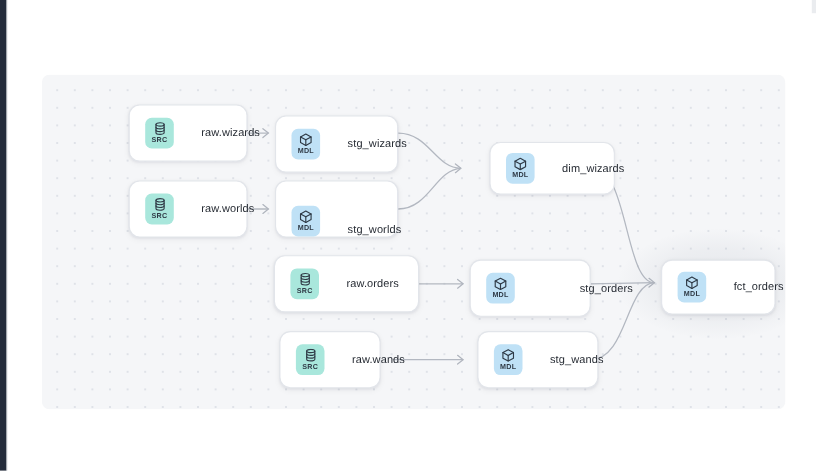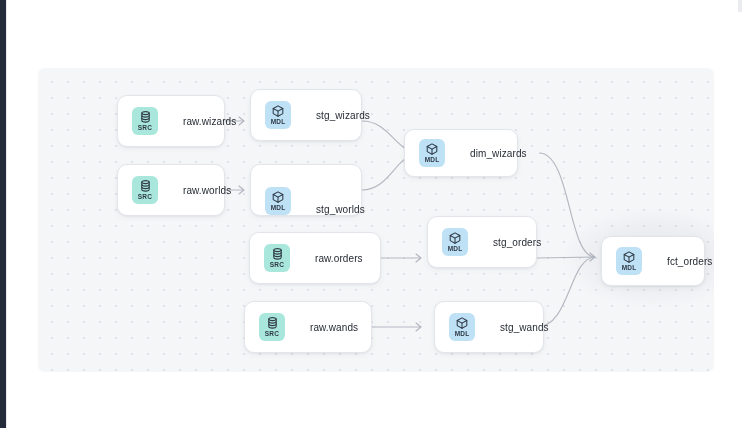--- a/index.html
+++ b/index.html
@@ -168,35 +168,35 @@
                 <ellipse cx="5.5" cy="2.1" rx="3.7" ry="1.5"></ellipse>
                 <path d="M1.8,2.1 V9.6 C1.8,10.4 3.45,11.1 5.5,11.1 C7.55,11.1 9.2,10.4 9.2,9.6 V2.1"></path>
                 <path d="M1.8,4.6 C1.8,5.4 3.45,6.1 5.5,6.1 C7.55,6.1 9.2,5.4 9.2,4.6"></path>
                 <path d="M1.8,7.1 C1.8,7.9 3.45,8.6 5.5,8.6 C7.55,8.6 9.2,7.9 9.2,7.1"></path>
               </svg>
             </span>
             <span class="badge-text">SRC</span>
           </div>
           <span class="node-label">raw.orders</span>
         </div>
-        <div class="node" style="left: 206px; top: 233px; width: 128px; height: 52px;">
+        <div class="node" style="left: 216px; top: 233px; width: 92px; height: 52px;">
           <div class="badge src">
             <span>
               <svg width="11" height="12" viewBox="0 0 11 12" fill="none" stroke="#2f3a46" stroke-width="1.05" stroke-linecap="round" stroke-linejoin="round">
                 <ellipse cx="5.5" cy="2.1" rx="3.7" ry="1.5"></ellipse>
                 <path d="M1.8,2.1 V9.6 C1.8,10.4 3.45,11.1 5.5,11.1 C7.55,11.1 9.2,10.4 9.2,9.6 V2.1"></path>
                 <path d="M1.8,4.6 C1.8,5.4 3.45,6.1 5.5,6.1 C7.55,6.1 9.2,5.4 9.2,4.6"></path>
                 <path d="M1.8,7.1 C1.8,7.9 3.45,8.6 5.5,8.6 C7.55,8.6 9.2,7.9 9.2,7.1"></path>
               </svg>
             </span>
             <span class="badge-text">SRC</span>
           </div>
           <span class="node-label">raw.wands</span>
         </div>
-        <div class="node" style="left: 212px; top: 21px; width: 112px; height: 52px;">
+        <div class="node" style="left: 212px; top: 37px; width: 112px; height: 52px;">
           <div class="badge mdl">
             <span>
               <svg width="12" height="12" viewBox="0 0 12 12" fill="none" stroke="#2f3a46" stroke-width="1.05" stroke-linecap="round" stroke-linejoin="round">
                 <path d="M6,0.9 L10.8,3.5 L10.8,8.6 L6,11.2 L1.2,8.6 L1.2,3.5 Z"></path>
                 <path d="M1.2,3.5 L6,6.1 L10.8,3.5"></path>
                 <path d="M6,6.1 L6,11.2"></path>
               </svg>
             </span>
             <span class="badge-text">MDL</span>
           </div>
@@ -208,21 +208,21 @@
               <svg width="12" height="12" viewBox="0 0 12 12" fill="none" stroke="#2f3a46" stroke-width="1.05" stroke-linecap="round" stroke-linejoin="round">
                 <path d="M6,0.9 L10.8,3.5 L10.8,8.6 L6,11.2 L1.2,8.6 L1.2,3.5 Z"></path>
                 <path d="M1.2,3.5 L6,6.1 L10.8,3.5"></path>
                 <path d="M6,6.1 L6,11.2"></path>
               </svg>
             </span>
             <span class="badge-text">MDL</span>
           </div>
           <span class="node-label">stg_worlds</span>
         </div>
-        <div class="node" style="left: 389px; top: 148px; width: 110px; height: 52px;">
+        <div class="node" style="left: 389px; top: 168px; width: 110px; height: 52px; gap: 34px;">
           <div class="badge mdl">
             <span>
               <svg width="12" height="12" viewBox="0 0 12 12" fill="none" stroke="#2f3a46" stroke-width="1.05" stroke-linecap="round" stroke-linejoin="round">
                 <path d="M6,0.9 L10.8,3.5 L10.8,8.6 L6,11.2 L1.2,8.6 L1.2,3.5 Z"></path>
                 <path d="M1.2,3.5 L6,6.1 L10.8,3.5"></path>
                 <path d="M6,6.1 L6,11.2"></path>
               </svg>
             </span>
             <span class="badge-text">MDL</span>
           </div>
@@ -234,21 +234,21 @@
               <svg width="12" height="12" viewBox="0 0 12 12" fill="none" stroke="#2f3a46" stroke-width="1.05" stroke-linecap="round" stroke-linejoin="round">
                 <path d="M6,0.9 L10.8,3.5 L10.8,8.6 L6,11.2 L1.2,8.6 L1.2,3.5 Z"></path>
                 <path d="M1.2,3.5 L6,6.1 L10.8,3.5"></path>
                 <path d="M6,6.1 L6,11.2"></path>
               </svg>
             </span>
             <span class="badge-text">MDL</span>
           </div>
           <span class="node-label">stg_wands</span>
         </div>
-        <div class="node" style="left: 366px; top: 61px; width: 114px; height: 48px;">
+        <div class="node" style="left: 407px; top: 61px; width: 114px; height: 48px;">
           <div class="badge mdl">
             <span>
               <svg width="12" height="12" viewBox="0 0 12 12" fill="none" stroke="#2f3a46" stroke-width="1.05" stroke-linecap="round" stroke-linejoin="round">
                 <path d="M6,0.9 L10.8,3.5 L10.8,8.6 L6,11.2 L1.2,8.6 L1.2,3.5 Z"></path>
                 <path d="M1.2,3.5 L6,6.1 L10.8,3.5"></path>
                 <path d="M6,6.1 L6,11.2"></path>
               </svg>
             </span>
             <span class="badge-text">MDL</span>
           </div>

